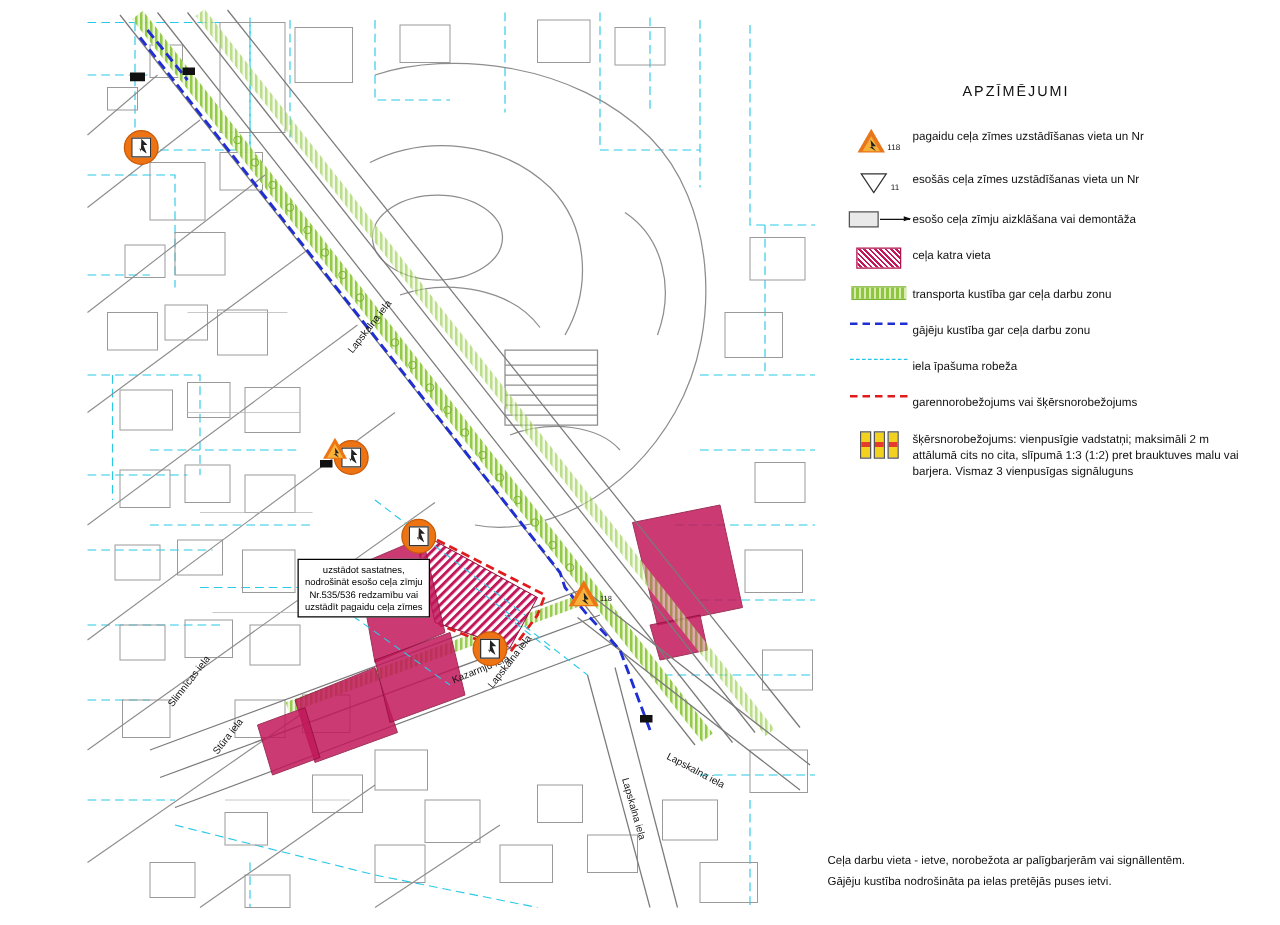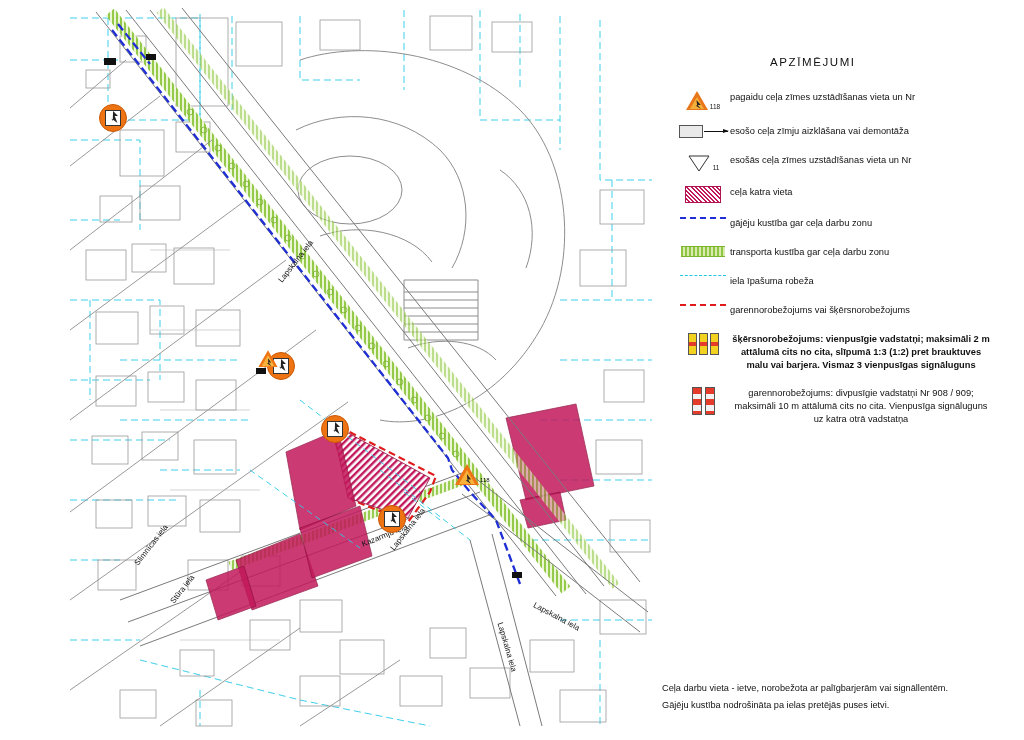--- a/index.html
+++ b/index.html
@@ -26,37 +26,36 @@
     position: absolute;
     left: 0; top: 0;
     width: 660px; height: 740px;
   }
   #map-svg { display: block; }
 
   
   #legend {
     position: absolute;
     left: 676px;
-    top: 56px;
+    top: 68px;
     width: 340px;
   }
   #legend-title {
     font-size: 11.5px;
     letter-spacing: 1.6px;
     text-align: left;
     margin-left: 94px;
     margin-bottom: 22px;
     color: #111;
   }
   .legend-row {
     display: flex;
     align-items: flex-start;
     margin-bottom: 13px;
     min-height: 16px;
-    text-align: center;
   }
   .legend-symbol {
     width: 54px;
     min-width: 54px;
     display: flex;
     align-items: center;
     justify-content: center;
     padding-top: 1px;
   }
   .legend-text {
@@ -480,20 +479,21 @@
       <g stroke="#b5b5b5" stroke-width="0.6" fill="none">
         <path d="M70 30 L660 30" opacity="0.0"></path>
         <path d="M150 250 L230 250"></path>
         <path d="M150 330 L240 330"></path>
         <path d="M160 410 L250 410"></path>
         <path d="M170 490 L260 490"></path>
         <path d="M180 640 L280 640"></path>
       </g>
     </svg>
 
+    <div id="callout">uzstādot sastatnes, nodrošināt esošo ceļa zīmju Nr.535/536 redzamību vai uzstādīt pagaidu ceļa zīmes</div>
 
     <div class="street-label" style="left:280px; top:277px; transform: rotate(-52deg); transform-origin: left center;">Lapskalna iela</div>
     <div class="street-label" style="left:392px; top:545px; transform: rotate(-52deg); transform-origin: left center;">Lapskalna iela</div>
     <div class="street-label" style="left:534px; top:600px; transform: rotate(28deg); transform-origin: left center;">Lapskalna iela</div>
     <div class="street-label" style="left:500px; top:618px; transform: rotate(74deg); transform-origin: left center;">Lapskalna iela</div>
     <div class="street-label" style="left:362px; top:540px; transform: rotate(-22deg); transform-origin: left center;">Kazarmju iela</div>
     <div class="street-label" style="left:136px; top:560px; transform: rotate(-52deg); transform-origin: left center;">Slimnīcas iela</div>
     <div class="street-label" style="left:172px; top:598px; transform: rotate(-52deg); transform-origin: left center;">Stūra iela</div>
 
     <div class="map-sign" style="left:99px; top:104px;">
@@ -541,59 +541,59 @@
           <div class="tri-in"></div>
           <div class="glyph"></div>
         </div>
         <span class="sign-num">118</span>
       </div>
       <div class="legend-text">pagaidu ceļa zīmes uzstādīšanas vieta un Nr</div>
     </div>
 
     <div class="legend-row">
       <div class="legend-symbol">
-        <div class="demont-symbol">
-          <div class="demont-box"></div>
-          <div class="demont-arrow"></div>
-        </div>
-      </div>
-      <div class="legend-text">esošo ceļa zīmju aizklāšana vai demontāža</div>
-    </div>
-
-    <div class="legend-row">
-      <div class="legend-symbol">
         <div class="tri-down-wrap">
           <svg width="24" height="18" viewBox="0 0 24 18">
             <polygon points="2,2 22,2 12,17" fill="#ffffff" stroke="#333" stroke-width="1"></polygon>
           </svg>
         </div>
         <span class="sign-num">11</span>
       </div>
       <div class="legend-text">esošās ceļa zīmes uzstādīšanas vieta un Nr</div>
     </div>
 
     <div class="legend-row">
       <div class="legend-symbol">
+        <div class="demont-symbol">
+          <div class="demont-box"></div>
+          <div class="demont-arrow"></div>
+        </div>
+      </div>
+      <div class="legend-text">esošo ceļa zīmju aizklāšana vai demontāža</div>
+    </div>
+
+    <div class="legend-row">
+      <div class="legend-symbol">
         <div class="hatch-box" style="background: repeating-linear-gradient(45deg,#ffffff 0 1.5px,#c2185b 1.5px 3px); border:1px solid #b0144f;"></div>
       </div>
       <div class="legend-text">ceļa katra vieta</div>
     </div>
 
     <div class="legend-row">
       <div class="legend-symbol">
+        <div class="green-band"></div>
+      </div>
+      <div class="legend-text">transporta kustība gar ceļa darbu zonu</div>
+    </div>
+
+    <div class="legend-row">
+      <div class="legend-symbol">
         <div class="blue-dashline"></div>
       </div>
       <div class="legend-text">gājēju kustība gar ceļa darbu zonu</div>
-    </div>
-
-    <div class="legend-row">
-      <div class="legend-symbol">
-        <div class="green-band"></div>
-      </div>
-      <div class="legend-text">transporta kustība gar ceļa darbu zonu</div>
     </div>
 
     <div class="legend-row">
       <div class="legend-symbol">
         <div class="cyan-dashline"></div>
       </div>
       <div class="legend-text">iela īpašuma robeža</div>
     </div>
 
     <div class="legend-row">
@@ -604,32 +604,23 @@
     </div>
 
     <div class="legend-row tall">
       <div class="legend-symbol">
         <div class="cones">
           <div class="cone"></div>
             <div class="cone"></div>
             <div class="cone"></div>
         </div>
       </div>
-      <div class="legend-text" style="max-width:262px;font-weight:bold;">šķērsnorobežojums: vienpusīgie vadstatņi; maksimāli 2 m attālumā cits no cita, slīpumā 1:3 (1:2) pret brauktuves malu vai barjera. Vismaz 3 vienpusīgas signāluguns</div>
-    </div>
-
-    <div class="legend-row tall">
-      <div class="legend-symbol">
-        <div class="post-pair">
-          <div class="post"></div>
-            <div class="post"></div>
-        </div>
-      </div>
-      <div class="legend-text" style="max-width:262px;">garennorobežojums: divpusīgie vadstatņi Nr 908 / 909; maksimāli 10 m attālumā cits no cita. Vienpusīga signāluguns uz katra otrā vadstatņa</div>
-    </div>
+      <div class="legend-text" style="max-width:262px;">šķērsnorobežojums: vienpusīgie vadstatņi; maksimāli 2 m attālumā cits no cita, slīpumā 1:3 (1:2) pret brauktuves malu vai barjera. Vismaz 3 vienpusīgas signāluguns</div>
+    </div>
+
 
   </div>
 
   <div id="footer-notes">
     <div>Ceļa darbu vieta - ietve, norobežota ar palīgbarjerām vai signāllentēm.</div>
     <div>Gājēju kustība nodrošināta pa ielas pretējās puses ietvi.</div>
   </div>
 
 </div>
 

